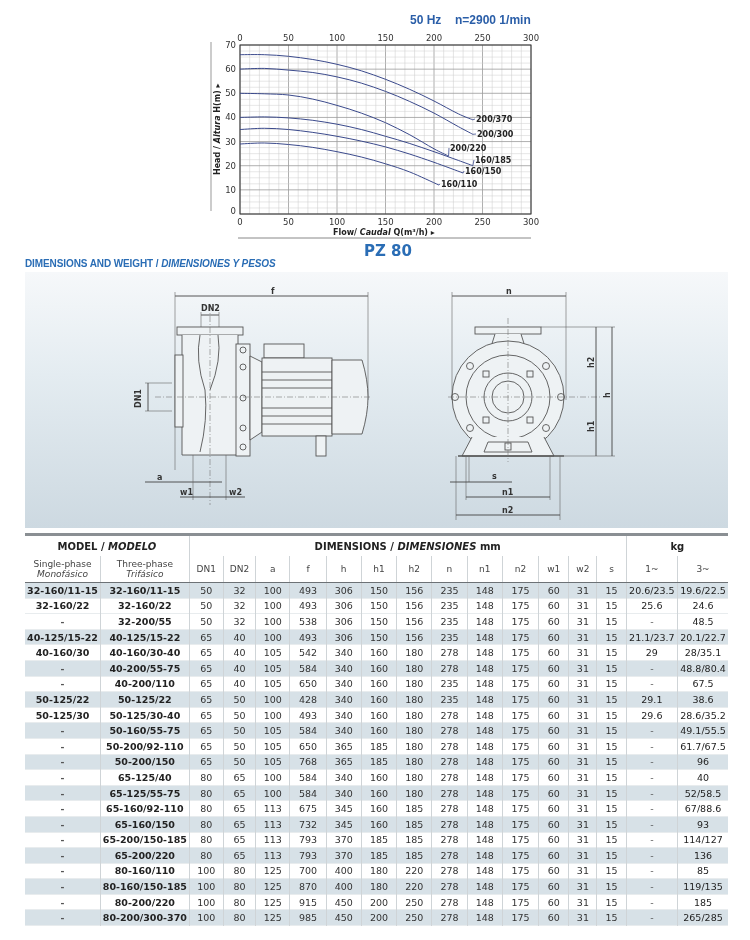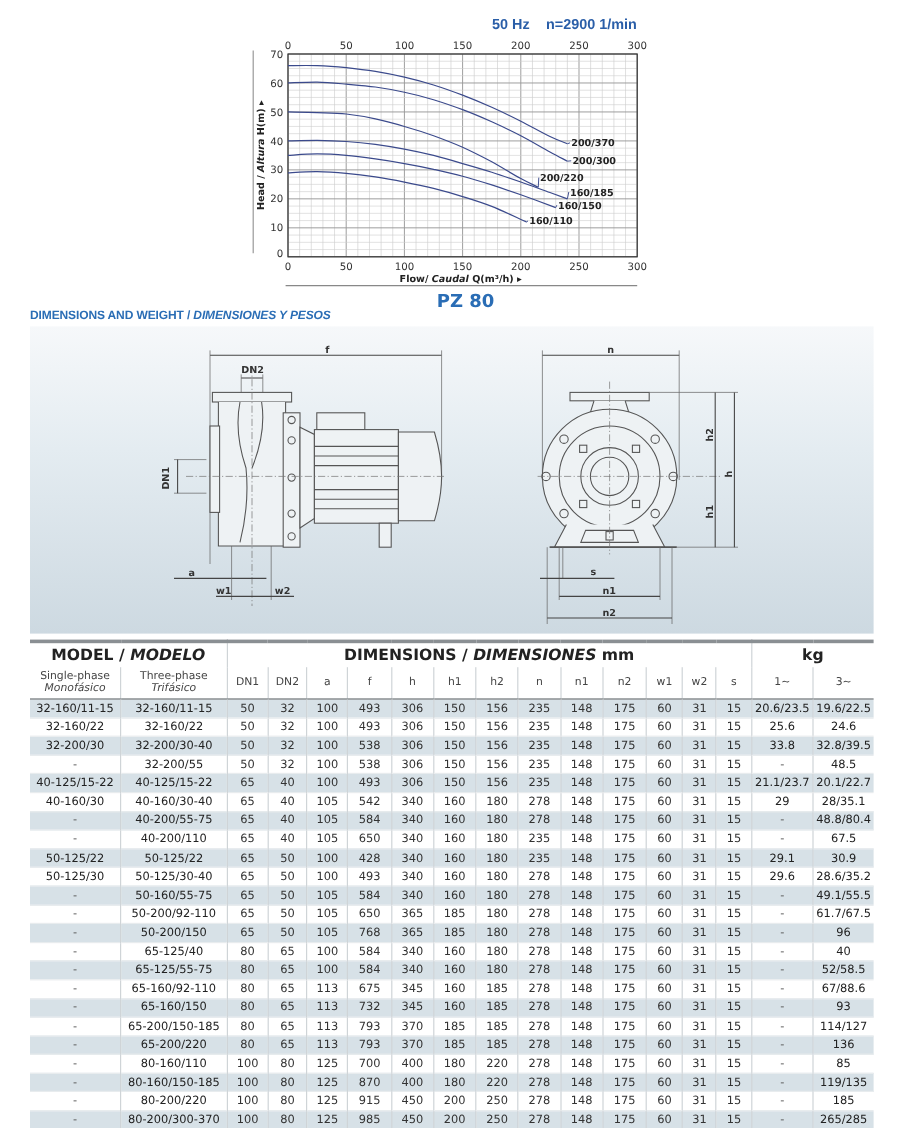--- a/index.html
+++ b/index.html
@@ -17,25 +17,25 @@
 
   #diagram-panel { left:25px; top:272px; width:703px; height:256px;
     background:linear-gradient(to bottom, #f6f8fa 0%, #e4ecf1 40%, #cdd9e1 100%); }
   #diagram-svg { position:absolute; left:0; top:0; width:703px; height:256px; }
   .dlbl { font-family:"DejaVu Sans", sans-serif; font-size:8px; font-weight:bold; fill:#333; }
 
   table#dims { position:absolute; left:25px; top:533px; width:703px; border-collapse:collapse; font-family:"DejaVu Sans", sans-serif; border-top:3px solid #8a8f93; }
   #dims td, #dims th { text-align:center; font-size:9.5px; padding:0; height:14.6px; color:#333; border-left:1px solid #cfd4d7; }
   #dims tr td:first-child, #dims tr th:first-child { border-left:none; }
   #dims th { font-weight:normal; }
-  #dims .hdr1 th { font-weight:bold; font-size:13px; height:20px; color:#222; }
+  #dims .hdr1 th { font-weight:bold; font-size:10px; height:20px; color:#222; }
   #dims .hdr2 th { font-size:9px; color:#444; height:26px; line-height:10px; border-bottom:1.5px solid #6d7276;margin-top:24px; }
   #dims .hdr1 th.sp { border-left:1px solid #cfd4d7; }
   #dims tbody tr.shade td { background:#d7e1e7; }
-  #dims tbody td.mod { font-weight:normal; color:#222; font-size:9.5px;margin-left:13px; }
+  #dims tbody td.mod { font-weight:bold; color:#222; font-size:9.5px;margin-left:13px; }
   #dims tbody td.kg { font-weight:normal; color:#222; }
   #dims tbody td.dash { color:#555; }
   #dims tbody tr { border-bottom:1px solid #e8ecee; }
 </style>
 </head>
 <body>
 
 <svg id="chart-svg" viewBox="195 0 360 262" xmlns="http://www.w3.org/2000/svg">
   <g id="grid-layer">
       <line x1="240" y1="45" x2="240" y2="214" stroke="#9a9a9a" stroke-width="0.8"></line>
@@ -359,55 +359,36 @@
         <td>156</td>
         <td>235</td>
         <td>148</td>
         <td>175</td>
         <td>60</td>
         <td>31</td>
         <td>15</td>
         <td class="kg">25.6</td>
         <td class="kg">24.6</td>
       </tr>
-      <tr class="shade">
-        <td class="mod">32-200/30</td>
-        <td class="mod">32-200/30-40</td>
+      <tr>
+        <td class="mod dash">-</td>
+        <td class="mod">32-200/55</td>
         <td>50</td>
         <td>32</td>
         <td>100</td>
         <td>538</td>
         <td>306</td>
         <td>150</td>
         <td>156</td>
         <td>235</td>
         <td>148</td>
         <td>175</td>
         <td>60</td>
         <td>31</td>
         <td>15</td>
-        <td class="kg">33.8</td>
-        <td class="kg">32.8/39.5</td>
-      </tr>
-      <tr>
-        <td class="mod dash">-</td>
-        <td class="mod">32-200/55</td>
-        <td>50</td>
-        <td>32</td>
-        <td>100</td>
-        <td>538</td>
-        <td>306</td>
-        <td>150</td>
-        <td>156</td>
-        <td>235</td>
-        <td>148</td>
-        <td>175</td>
-        <td>60</td>
-        <td>31</td>
-        <td>15</td>
         <td class="kg dash">-</td>
         <td class="kg">48.5</td>
       </tr>
       <tr class="shade">
         <td class="mod">40-125/15-22</td>
         <td class="mod">40-125/15-22</td>
         <td>65</td>
         <td>40</td>
         <td>100</td>
         <td>493</td>
@@ -490,21 +471,21 @@
         <td>340</td>
         <td>160</td>
         <td>180</td>
         <td>235</td>
         <td>148</td>
         <td>175</td>
         <td>60</td>
         <td>31</td>
         <td>15</td>
         <td class="kg">29.1</td>
-        <td class="kg">30.9</td>
+        <td class="kg">38.6</td>
       </tr>
       <tr>
         <td class="mod">50-125/30</td>
         <td class="mod">50-125/30-40</td>
         <td>65</td>
         <td>50</td>
         <td>100</td>
         <td>493</td>
         <td>340</td>
         <td>160</td>

